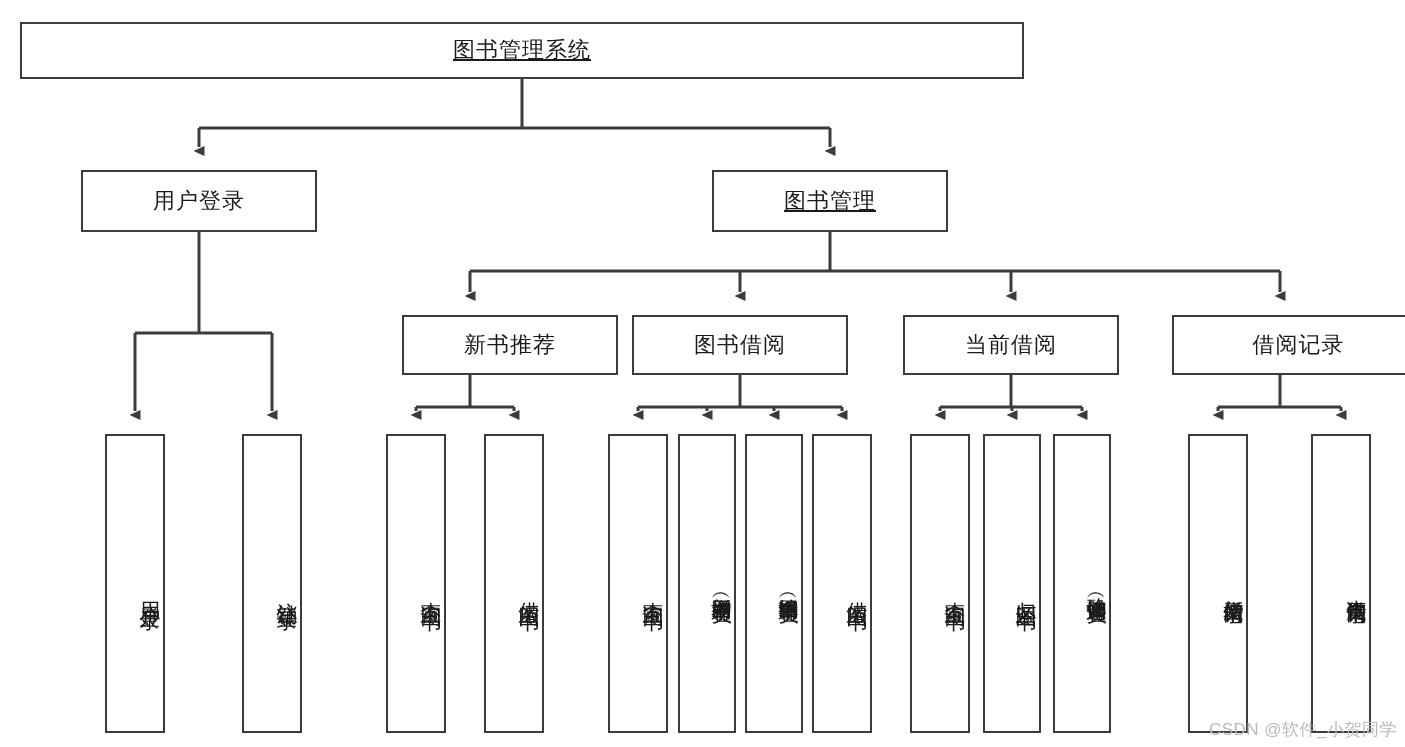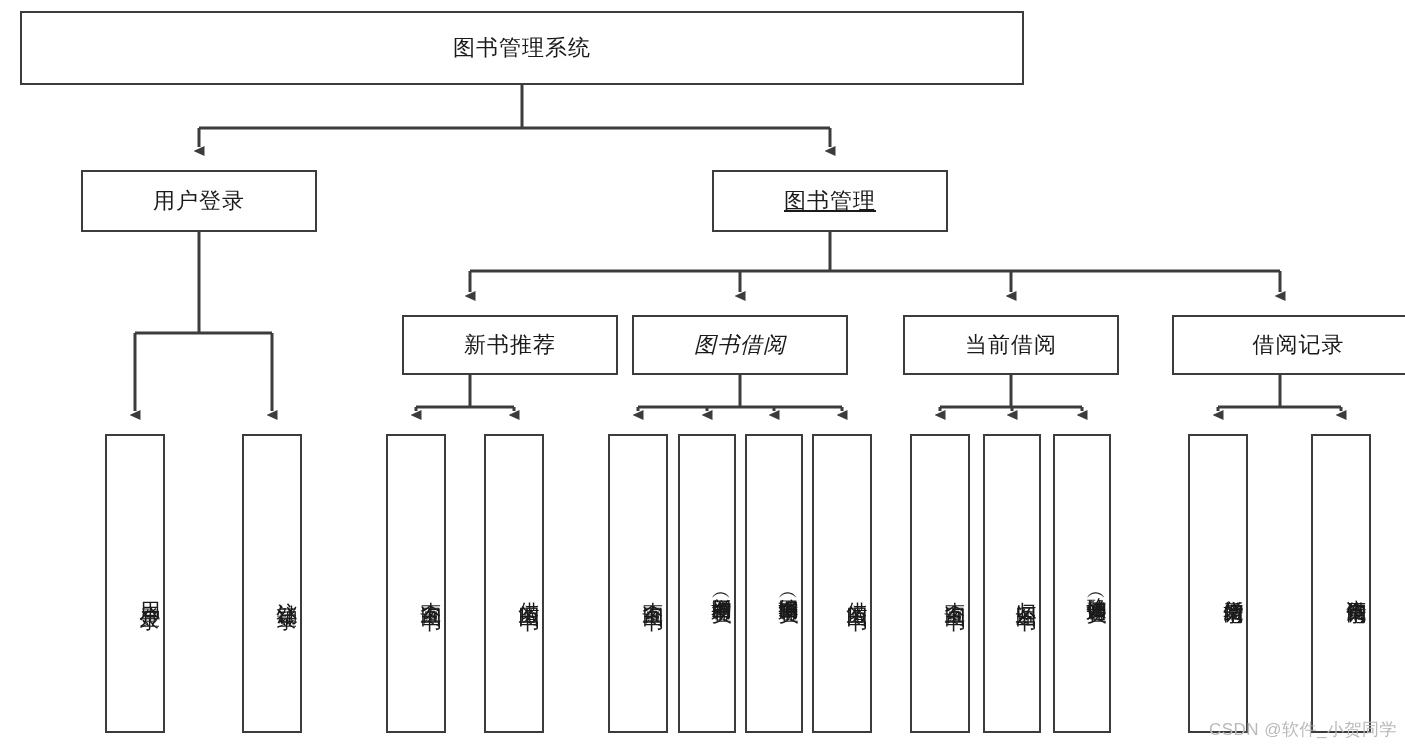--- a/index.html
+++ b/index.html
@@ -114,35 +114,35 @@
       <path d="M1012,407 L1012,411" marker-end="url(#arrow)"></path>
       <path d="M1082,407 L1082,411" marker-end="url(#arrow)"></path>
 
       <path d="M1280,375 L1280,407"></path>
       <path d="M1218,407 L1341,407"></path>
       <path d="M1218,407 L1218,411" marker-end="url(#arrow)"></path>
       <path d="M1341,407 L1341,411" marker-end="url(#arrow)"></path>
     </g>
   </svg>
 
-  <div class="node horiz" style="left:20px; top:11px; width:1004px; height:74px;">
+  <div class="node horiz" style="left:20px; top:22px; width:1004px; height:57px;text-decoration:underline;">
     <span>图书管理系统</span>
   </div>
 
   <div class="node horiz" style="left:81px; top:170px; width:236px; height:62px;">
     <span>用户登录</span>
   </div>
   <div class="node horiz" style="left:712px; top:170px; width:236px; height:62px;text-decoration:underline;">
     <span>图书管理</span>
   </div>
 
   <div class="node horiz" style="left:362px; top:315px; width:216px; height:60px;margin-left:40px;">
     <span>新书推荐</span>
   </div>
-  <div class="node horiz" style="left:632px; top:315px; width:216px; height:60px;font-style:italic;">
+  <div class="node horiz" style="left:632px; top:315px; width:216px; height:60px;">
     <span>图书借阅</span>
   </div>
   <div class="node horiz" style="left:903px; top:315px; width:216px; height:60px;">
     <span>当前借阅</span>
   </div>
   <div class="node horiz" style="left:1172px; top:315px; width:253px; height:60px;">
     <span>借阅记录</span>
   </div>
 
   <div class="node vert" style="left:105px; top:434px; width:60px; height:299px;">

